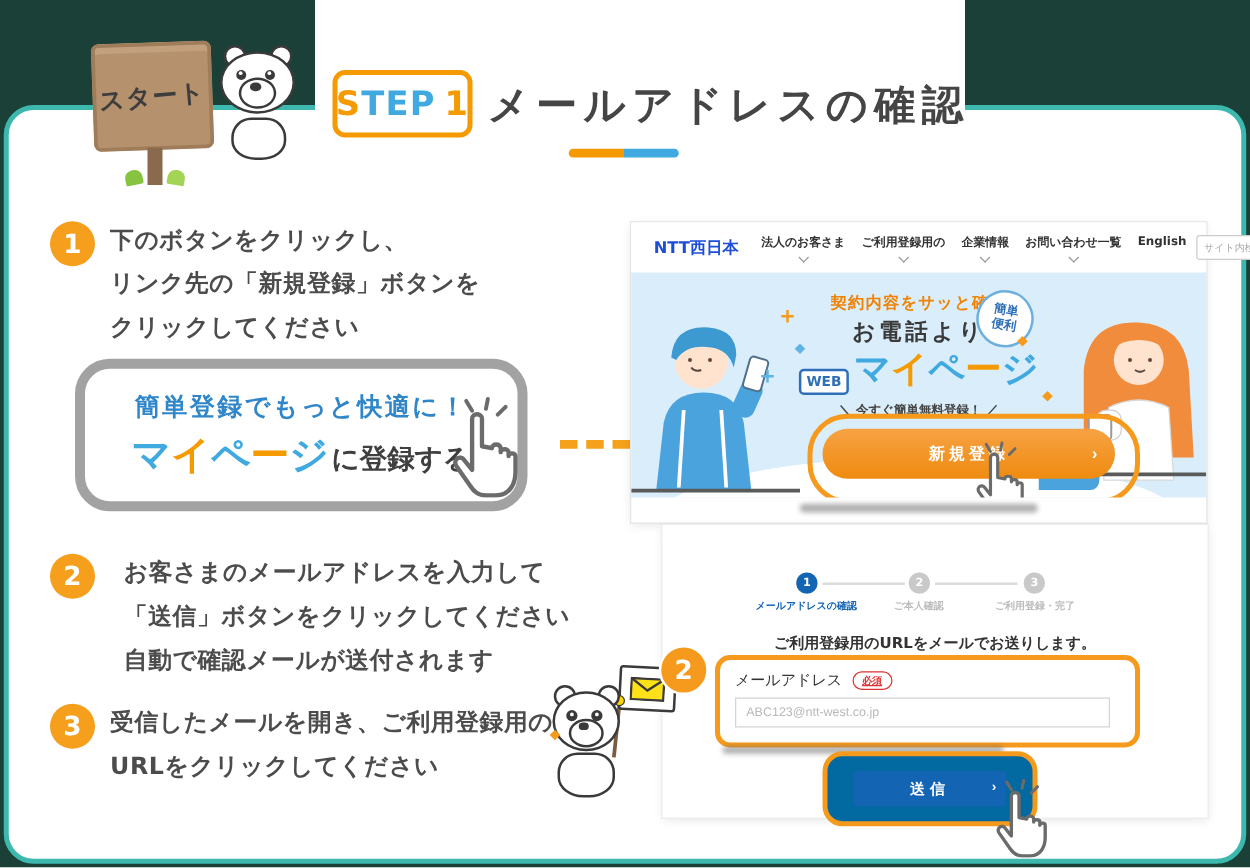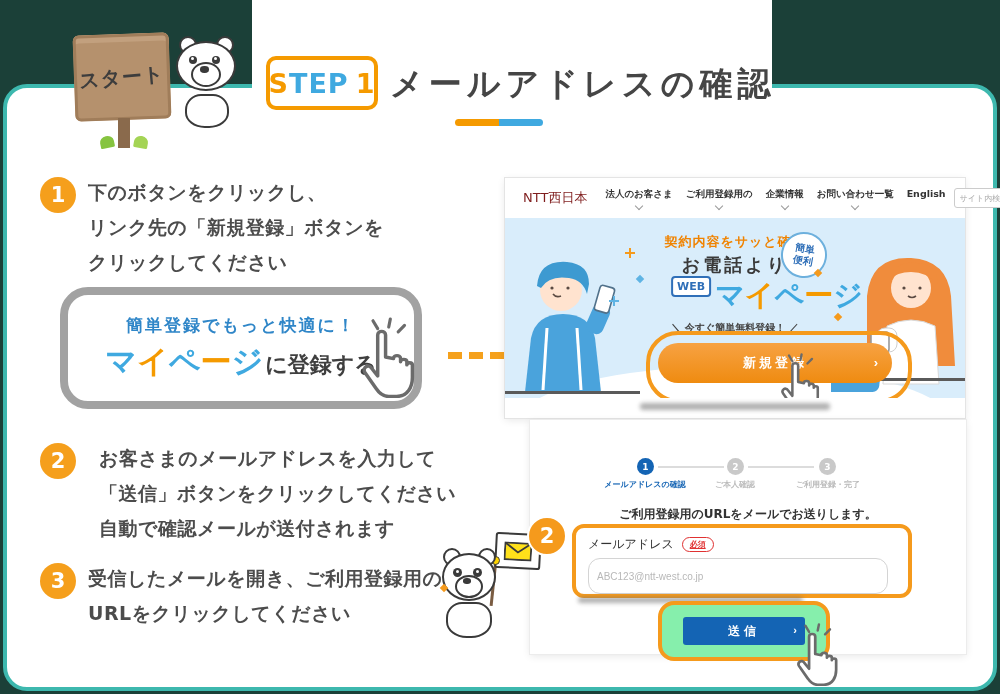--- a/index.html
+++ b/index.html
@@ -54,57 +54,57 @@
   
   .stepnum{width:36px;height:36px;border-radius:50%;background:#f59f1c;color:#fff;
         font-size:21px;font-weight:800;}
   #sn1{left:40px;top:177px;} #sn2{left:40px;top:443px;} #sn3{left:40px;top:563px;}
   .steptext{font-size:19px;font-weight:700;color:#4c4c4c;line-height:35px;letter-spacing:.5px;white-space:nowrap;}
   #st1{left:88px;top:175px;} #st2{left:88px;top:441px;margin-left:11px;} #st3{left:88px;top:561px;}
 
   
   #cta{left:60px;top:287px;width:346px;height:106px;background:#fff;border:8px solid #a2a2a2;
         border-radius:28px;display:flex;flex-direction:column;align-items:center;justify-content:center;cursor:pointer;}
-  .cta-tag{color:#2f86c8;font-size:17px;font-weight:800;letter-spacing:2px;}
+  .cta-tag{color:#2f86c8;font-size:20px;font-weight:800;letter-spacing:2px;}
   .cta-main{margin-top:4px;font-weight:800;white-space:nowrap;}
   .cta-main .bl{font-size:31px;}
   .cta-suffix{font-size:22px;color:#3f3f3f;margin-left:2px;}
   .bl-b{color:#3fa9e0;} .bl-o{color:#f59a00;}
 
   
   #dash-arrow{left:448px;top:352px;width:182px;height:0;border-top:7px dashed #f5a11c;}
   #arrow-head{left:630px;top:342px;width:0;height:0;border-left:16px solid #f5a11c;
         border-top:12px solid transparent;border-bottom:12px solid transparent;}
 
   
   .hand{position:absolute;}
 
   
   #site{left:505px;top:178px;width:460px;height:240px;background:#fff;
         box-shadow:0 0 0 1px #e4e4e4,0 2px 8px rgba(0,0,0,.10);}
   .site-header{position:absolute;left:0;top:0;right:0;height:40px;display:flex;align-items:center;
         padding:0 10px;box-sizing:border-box;gap:8px;background:#fff;}
-  .logo-text{font-size:13px;font-weight:400;color:#7f1d1d;white-space:nowrap;}
+  .logo-text{font-size:13px;font-weight:700;color:#1d4ed8;white-space:nowrap;}
   .site-nav{display:flex;gap:13px;margin-left:10px;}
   .nav-item{display:flex;flex-direction:column;align-items:center;font-size:9.5px;font-weight:700;color:#333;cursor:pointer;white-space:nowrap;}
   .caret{width:5px;height:5px;border-right:1.5px solid #999;border-bottom:1.5px solid #999;
         transform:rotate(45deg);margin-top:2px;}
   .search-box{margin-left:auto;display:flex;align-items:center;}
   .search-box input{width:84px;height:20px;border:1px solid #ccc;border-radius:3px 0 0 3px;
         font-size:8px;padding:0 5px;box-sizing:border-box;color:#444;}
   .search-box input::placeholder{color:#aaa;}
   .hero{position:absolute;left:0;top:40px;right:0;height:180px;background:#d9edfb;overflow:hidden;}
   .hero-arc{position:absolute;left:50%;transform:translateX(-50%);bottom:-78px;width:430px;height:110px;
         background:#fff;border-radius:50%;}
   .hero-catch{position:absolute;top:15px;left:50%;transform:translateX(-50%);color:#f08300;
         font-size:13px;font-weight:800;letter-spacing:1px;white-space:nowrap;}
   .hero-line1{position:absolute;top:35px;left:50%;transform:translateX(-50%);color:#3a3a3a;
         font-size:18px;font-weight:800;letter-spacing:3px;white-space:nowrap;}
   .hero-brand{position:absolute;top:58px;left:50%;transform:translateX(-50%);display:flex;
-        align-items:flex-start;gap:4px;font-weight:800;white-space:nowrap;margin-left:32px;}
+        align-items:flex-end;gap:4px;font-weight:800;white-space:nowrap;}
   .web-badge{font-size:11px;color:#2f6fb8;border:2px solid #2f6fb8;border-radius:4px;
         padding:2px 4px;background:#fff;}
   .hero-brand .bl{font-size:29px;}
   .merit-badge{position:absolute;left:276px;top:14px;width:42px;height:42px;background:#fff;
         border:2px solid #6db0dd;border-radius:50%;color:#2f6fb8;font-size:10px;font-weight:800;
         display:flex;flex-direction:column;align-items:center;justify-content:center;transform:rotate(10deg);line-height:12px;}
   .cta-note{position:absolute;top:103px;left:50%;transform:translateX(-50%);font-size:10px;
         font-weight:700;color:#444;white-space:nowrap;}
   .hl-box{position:absolute;border:4px solid #f59a1c;background:transparent;}
   #hl1{left:141px;top:113px;width:258px;height:64px;border-radius:32px;}
@@ -135,25 +135,25 @@
   .pconn{position:absolute;top:46px;height:2px;background:#dcdcdc;}
   .plabel{position:absolute;top:59px;font-size:8px;font-weight:700;text-align:center;white-space:nowrap;}
   .pl-active{color:#1464b4;} .pl-idle{color:#bbb;}
   .form-lead{position:absolute;top:86px;left:0;right:0;text-align:center;font-size:12px;
         font-weight:800;color:#333;}
   #hl2{left:42px;top:104px;width:332px;height:66px;border-radius:12px;background:#fff;}
   .email-row{position:absolute;left:12px;top:8px;display:flex;align-items:center;}
   .email-label{font-size:12px;font-weight:400;color:#333;}
   .req{margin-left:8px;font-size:8px;color:#e03131;border:1.5px solid #e03131;border-radius:9px;
         padding:1px 7px;font-weight:700;text-decoration:underline;}
-  .email-input{position:absolute;left:12px;top:30px;width:300px;height:36px;border:1.5px solid #d4d4d4;
-        border-radius:12px;font-size:10px;padding:0 8px;box-sizing:border-box;color:#555;}
+  .email-input{position:absolute;left:12px;top:30px;width:300px;height:24px;border:1.5px solid #d4d4d4;
+        border-radius:0;font-size:10px;padding:0 8px;box-sizing:border-box;color:#555;}
   .email-input::placeholder{color:#b8b8b8;}
   #smudge2{left:48px;top:177px;width:225px;height:6px;}
-  #hl3{left:128px;top:181px;width:164px;height:52px;border-radius:16px;background:#86efac;
+  #hl3{left:128px;top:181px;width:164px;height:52px;border-radius:16px;background:#0369a1;
         display:flex;align-items:center;justify-content:center;}
   .submit{position:relative;width:122px;height:28px;border:none;background:#1464b4;color:#fff;
         font-size:12px;font-weight:800;letter-spacing:4px;border-radius:3px;cursor:pointer;}
   .submit .chev2{position:absolute;right:8px;top:7px;font-size:11px;letter-spacing:0;}
 
   
   #callout2{left:527px;top:516px;width:36px;height:36px;background:#f59a1c;border:2px solid #fff;
         border-radius:50%;color:#fff;font-size:21px;font-weight:800;z-index:5;}
 </style>
 </head>

